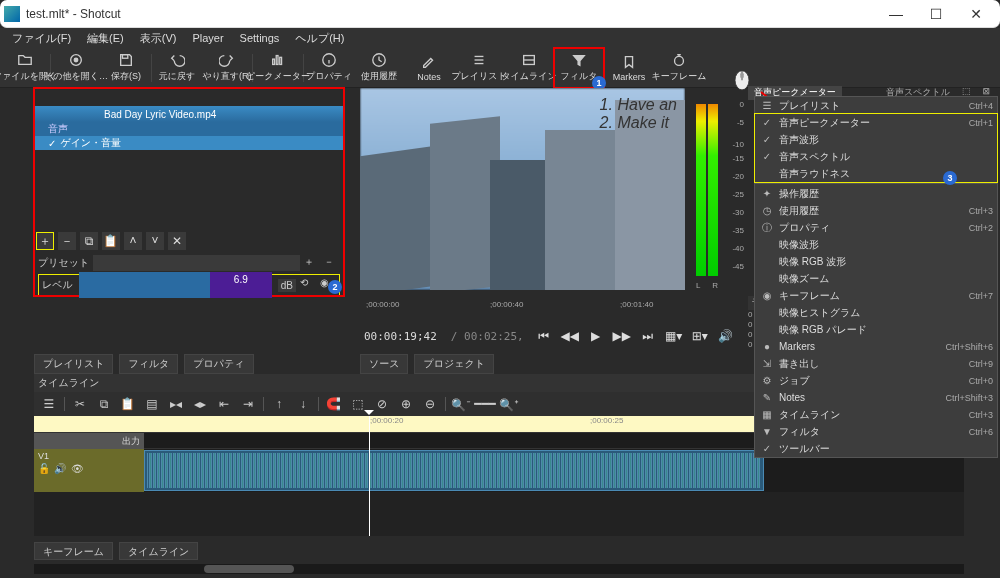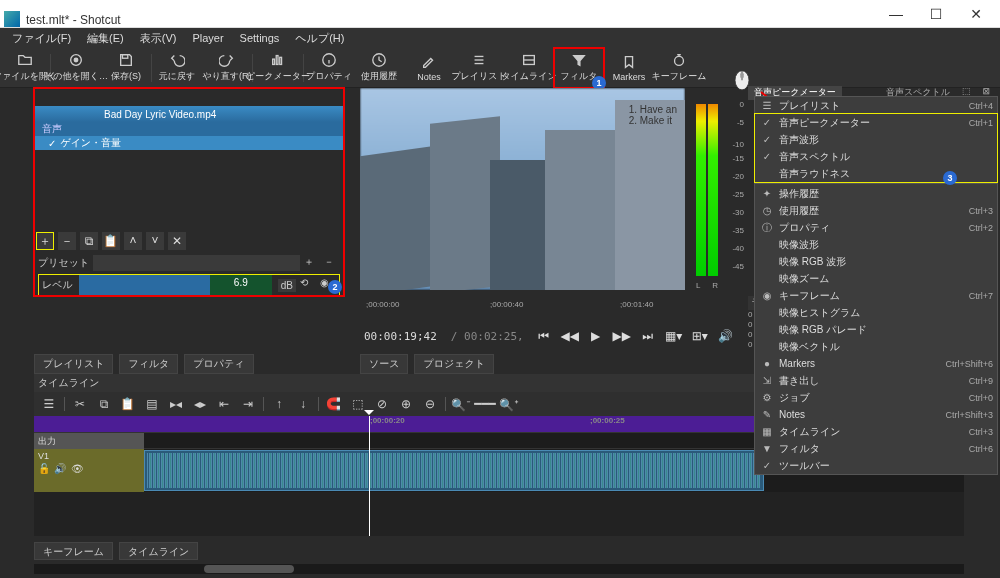--- a/index.html
+++ b/index.html
@@ -1,17 +1,17 @@
 <!DOCTYPE html>
 <html><head>
 <meta charset="utf-8">
 <style>
 * { margin: 0; padding: 0; box-sizing: border-box; font-family: "Meiryo", "Segoe UI", sans-serif; }
 body { background: #2a2a2a; color: #ccc; width: 1000px; height: 578px; overflow: hidden; font-size: 11px; position: relative; }
-.titlebar { height: 28px; background: #fff; display: flex; align-items: flex-end; padding: 0 4px; color: #333; border-bottom: 1px solid #ddd; }
+.titlebar { height: 28px; background: #fff; display: flex; align-items: center; padding: 0 4px; color: #333; border-bottom: 1px solid #ddd; border-radius: 7px; }
 .titlebar .appicon { width: 16px; height: 16px; background: linear-gradient(135deg,#4aa,#06a); margin-right: 6px; }
 .titlebar .title { flex: 1; font-size: 12px; }
 .titlebar .winbtn { width: 40px; height: 26px; display: flex; align-items: center; justify-content: center; color: #333; font-size: 14px; }
 .menubar { height: 20px; background: #323232; display: flex; align-items: center; padding: 0 4px; }
 .menubar .mitem { padding: 0 8px; font-size: 11px; color: #ddd; }
 .toolbar { height: 40px; background: #323232; display: flex; align-items: center; border-bottom: 1px solid #222; }
 .toolbar .tbtn { width: 50px; height: 40px; display: flex; flex-direction: column; align-items: center; justify-content: center; color: #ddd; font-size: 9px; gap: 2px; position: relative; }
 .toolbar .tbtn svg { width: 16px; height: 16px; stroke: #ccc; fill: none; stroke-width: 1.5; }
 .toolbar .tbtn .lbl { white-space: nowrap; }
 .toolbar .sep { width: 1px; height: 28px; background: #444; }
@@ -20,36 +20,36 @@
 .badge { position: absolute; width: 14px; height: 14px; border-radius: 50%; background: #2a6ad2; color: #fff; font-size: 9px; display: flex; align-items: center; justify-content: center; font-weight: bold; }
 .panelhdr { height: 18px; background: #333; display: flex; align-items: center; padding: 0 4px; font-size: 10px; }
 .panelhdr .sp { flex: 1; }
 .panelhdr .x { font-size: 10px; color: #999; margin-left: 4px; width: 12px; text-align: center; }
 .cursor-img { position: absolute; left: 728px; top: 68px; width: 28px; height: 28px; z-index: 20; }
 .arrow-red { position: absolute; left: 756px; top: 90px; width: 40px; height: 30px; z-index: 19; }
 
 
 .filterpanel { position: absolute; left: 34px; top: 88px; width: 310px; height: 208px; background: #2a2a2a; }
 .filterpanel .clipname { height: 16px; background: linear-gradient(#3a8bc4,#2a6b9e); color: #fff; font-size: 10px; padding: 0 6px 0 70px; display: flex; align-items: center; }
-.filterpanel .catbar { height: 14px; background: #2a6b9e; color: #ccf; font-size: 10px; padding: 0 8px; display: flex; align-items: center; }
+.filterpanel .catbar { height: 14px; background: #2a6b9e; color: #ccf; font-size: 10px; padding: 0 14px; display: flex; align-items: center; }
 .filterpanel .flitem { height: 14px; background: #3a8bc4; color: #fff; font-size: 10px; padding: 0 14px; display: flex; align-items: center; }
 .filterpanel .flist { height: 80px; }
 .filterpanel .ftools { height: 22px; display: flex; align-items: center; gap: 4px; padding: 0 2px; }
 .filterpanel .ftools .sq { width: 18px; height: 18px; display: flex; align-items: center; justify-content: center; background: #3a3a3a; color: #ddd; font-size: 12px; }
 .filterpanel .paramrow { height: 22px; display: flex; align-items: center; gap: 4px; padding: 0 4px; font-size: 10px; }
 .filterpanel .preset-sel { flex: 1; height: 16px; background: #3a3a3a; }
-.filterpanel .slider { position: relative; height: 20px; background: #14532d; flex: 1; margin: 0 2px; }
+.filterpanel .slider { position: relative; height: 26px; background: #4c1d95; flex: 1; margin: 0 2px; }
 .filterpanel .slider .fill { position: absolute; left: 0; top: 0; bottom: 0; width: 68%; background: #2a6ba2; }
 .filterpanel .slider .val { position: absolute; right: 24px; top: 0; color: #fff; font-size: 10px; line-height: 16px; }
 
 
 .preview { position: absolute; left: 360px; top: 88px; width: 325px; height: 202px; background: #000; overflow: hidden; }
 .preview .sky { position: absolute; inset: 0; background: linear-gradient(180deg,#a9c6e4 0%,#8ab0d4 40%,#6690b8 100%); filter: blur(1px); }
 .preview .bldg { position: absolute; bottom: 0; background: #5a6a78; }
-.preview .sign { position: absolute; right: 8px; top: 16px; font-size: 10px; color: #333; font-family: serif; }
+.preview .sign { position: absolute; right: 8px; top: 8px; font-size: 16px; color: #333; font-family: serif; font-style: italic; }
 
 
 .peakmeter { position: absolute; left: 690px; top: 100px; width: 54px; height: 190px; background: #2a2a2a; }
 .peakmeter .scale { position: absolute; right: 0; top: 0; bottom: 0; width: 20px; }
 .peakmeter .tick { position: absolute; right: 0; font-size: 8px; color: #aaa; }
 .peakmeter .bars { position: absolute; left: 6px; bottom: 14px; top: 4px; width: 22px; display: flex; gap: 2px; }
 .peakmeter .bar { flex: 1; background: linear-gradient(180deg,#e80 0%,#ee0 10%,#3e0 30%,#0c0 100%); }
 .peakmeter .lbls { position: absolute; bottom: 0; left: 6px; width: 22px; display: flex; justify-content: space-between; font-size: 8px; color: #aaa; }
 
 
@@ -78,21 +78,21 @@
 
 .ptabs { position: absolute; height: 20px; display: flex; gap: 6px; align-items: center; }
 .ptabs .tab { padding: 2px 8px; font-size: 10px; background: #383838; color: #ccc; border: 1px solid #444; }
 
 
 .tlhdr { position: absolute; left: 34px; top: 374px; width: 930px; height: 18px; background: #333; display: flex; align-items: center; padding: 0 4px; font-size: 10px; }
 .tltool { position: absolute; left: 34px; top: 392px; width: 930px; height: 24px; background: #2f2f2f; display: flex; align-items: center; gap: 2px; padding: 0 4px; }
 .tltool .tt { width: 22px; height: 20px; display: flex; align-items: center; justify-content: center; color: #ccc; font-size: 12px; }
 .tltool .tsep { width: 1px; height: 14px; background: #555; margin: 0 2px; }
 .timeline { position: absolute; left: 34px; top: 416px; width: 930px; height: 120px; background: #222; }
-.timeline .truler { height: 16px; background: #4c1d95; position: relative; font-weight: bold; }
+.timeline .truler { height: 16px; background: #fef9c3; position: relative; }
 .timeline .truler .tt { position: absolute; font-size: 8px; color: #888; }
 .timeline .track { height: 44px; display: flex; border-top: 1px solid #333; }
 .timeline .thead { width: 110px; background: #6b6b2a; display: flex; flex-direction: column; padding: 2px 4px; font-size: 9px; color: #ddd; gap: 2px; }
 .timeline .thead .icos { display: flex; gap: 4px; font-size: 10px; }
 .timeline .tbody { flex: 1; position: relative; background: #1c1c1c; }
 .timeline .clip { position: absolute; left: 0; top: 1px; bottom: 1px; width: 620px; background: #2a5a7a; border: 1px solid #4a8ab4; }
 .timeline .clip .wv { position: absolute; inset: 2px; background: repeating-linear-gradient(90deg,#6ac 0 1px,transparent 1px 2px),repeating-linear-gradient(90deg,transparent 0 3px,#4a9 3px 4px); opacity: 0.6; }
 .timeline .playhead { position: absolute; top: 0; bottom: 0; width: 1px; background: #fff; left: 335px; }
 .timeline .playhead::before { content: ""; position: absolute; top: -6px; left: -5px; border: 5px solid transparent; border-top-color: #fff; }
 .hscroll { position: absolute; left: 34px; bottom: 4px; width: 930px; height: 10px; background: #1a1a1a; }
@@ -387,25 +387,20 @@
       <span class="sc">Ctrl+7</span>
     </div>
     <div class="row">
       <span class="ic"></span>
       <span class="lbl">映像ヒストグラム</span>
       <span class="sc"></span>
     </div>
     <div class="row">
       <span class="ic"></span>
       <span class="lbl">映像 RGB パレード</span>
-      <span class="sc"></span>
-    </div>
-    <div class="row">
-      <span class="ic"></span>
-      <span class="lbl">映像ベクトル</span>
       <span class="sc"></span>
     </div>
     <div class="row">
       <span class="ic">●</span>
       <span class="lbl">Markers</span>
       <span class="sc">Ctrl+Shift+6</span>
     </div>
     <div class="row">
       <span class="ic">⇲</span>
       <span class="lbl">書き出し</span>
@@ -541,21 +536,21 @@
     <div style="flex: 1 1 0%;"></div>
     <div style="flex: 1 1 0%;"></div>
     <div style="flex: 1 1 0%;"></div>
     <div class="tt">＋</div>
   </div>
 <div class="timeline">
   <div class="truler">
     <span class="tt" style="left:336px;">;00:00:20</span>
     <span class="tt" style="left:556px;">;00:00:25</span>
   </div>
-  <div class="track" style="height:16px;">
+  <div class="track" style="height:16px;text-align:right;">
     <div class="thead" style="height:16px;background:#555;">
         <span>出力</span>
       </div>
     <div class="tbody"></div>
   </div>
   <div class="track">
     <div class="thead">
       <span>V1</span>
       <div class="icos">
         <span>🔓</span>

